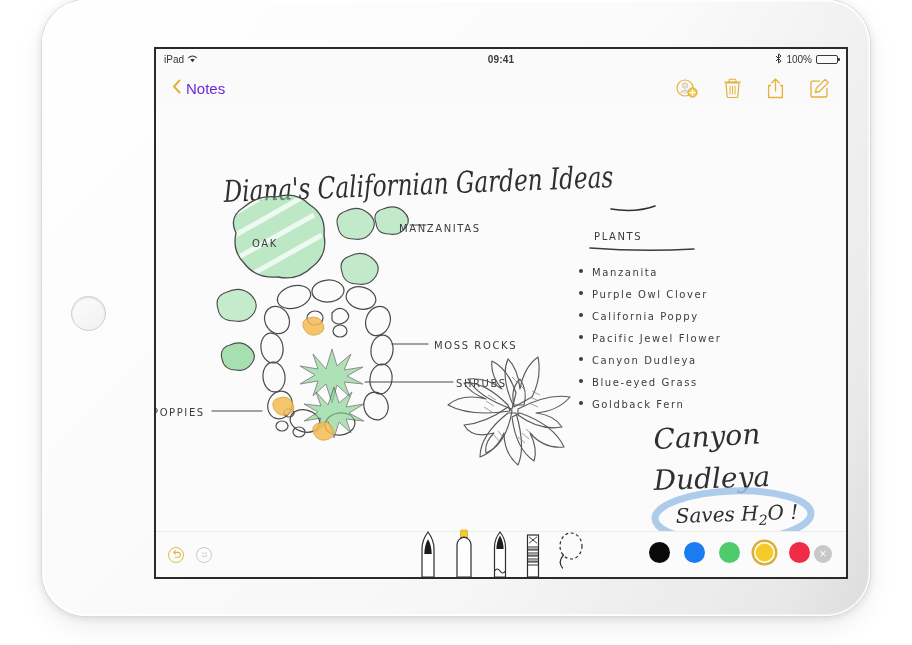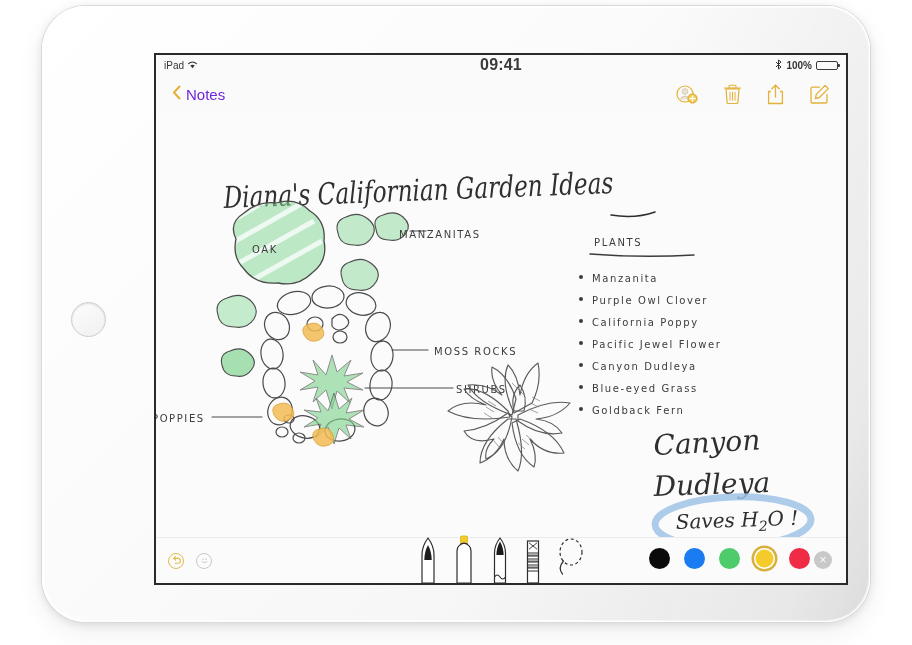--- a/index.html
+++ b/index.html
@@ -7,21 +7,21 @@
     width: 912px; height: 645px;
     background: #ffffff;
     font-family: "Liberation Sans", sans-serif;
     overflow: hidden;
     position: relative;
   }
 
   
   #device {
     position: absolute;
-    left: 42px; top: 6px;
+    left: 42px; top: 0;
     width: 828px; height: 616px;
     border-radius: 44px;
     background: linear-gradient(135deg,#ffffff 0%, #fbfbfb 40%, #f2f2f2 100%);
     box-shadow:
       0 0 0 1px #d9d9d9,
       0 0 0 2px #ffffff inset,
       0 2px 10px rgba(0,0,0,0.12),
       0 10px 28px rgba(0,0,0,0.07);
   }
   #device-bezel-sheen {
@@ -62,29 +62,29 @@
   #status-bar {
     position: absolute; top: 0; left: 0; right: 0;
     height: 20px;
     display: flex; align-items: center;
     font-size: 10px; color: #333;
     padding: 0 8px;
   }
   .status-left { display: flex; align-items: center; gap: 3px; }
   .status-center {
     position: absolute; left: 0; right: 0; text-align: center;
-    font-size: 16px; font-weight: bold; color: #3a3a3a;
+    font-size: 10px; font-weight: bold; color: #3a3a3a;
     letter-spacing: 0.2px;
   }
   .status-right {
     margin-left: auto; display: flex; align-items: center; gap: 4px;
     position: relative; z-index: 2;
   }
   .ipad-label { font-size: 10px; color: #333; font-weight: 500; }
-  .battery-pct { font-size: 10px; color: #333; font-weight: 700; }
+  .battery-pct { font-size: 10px; color: #333; font-weight: 400; }
   .battery {
     width: 22px; height: 9px;
     border: 1px solid #3a3a3a; border-radius: 2px;
     position: relative; padding: 1px;
   }
   .battery::after {
     content: ""; position: absolute; right: -3px; top: 2.5px;
     width: 2px; height: 3px; background: #3a3a3a; border-radius: 0 1px 1px 0;
   }
   .battery-fill { width: 100%; height: 100%; background: #2d2d2d; border-radius: 1px; }

